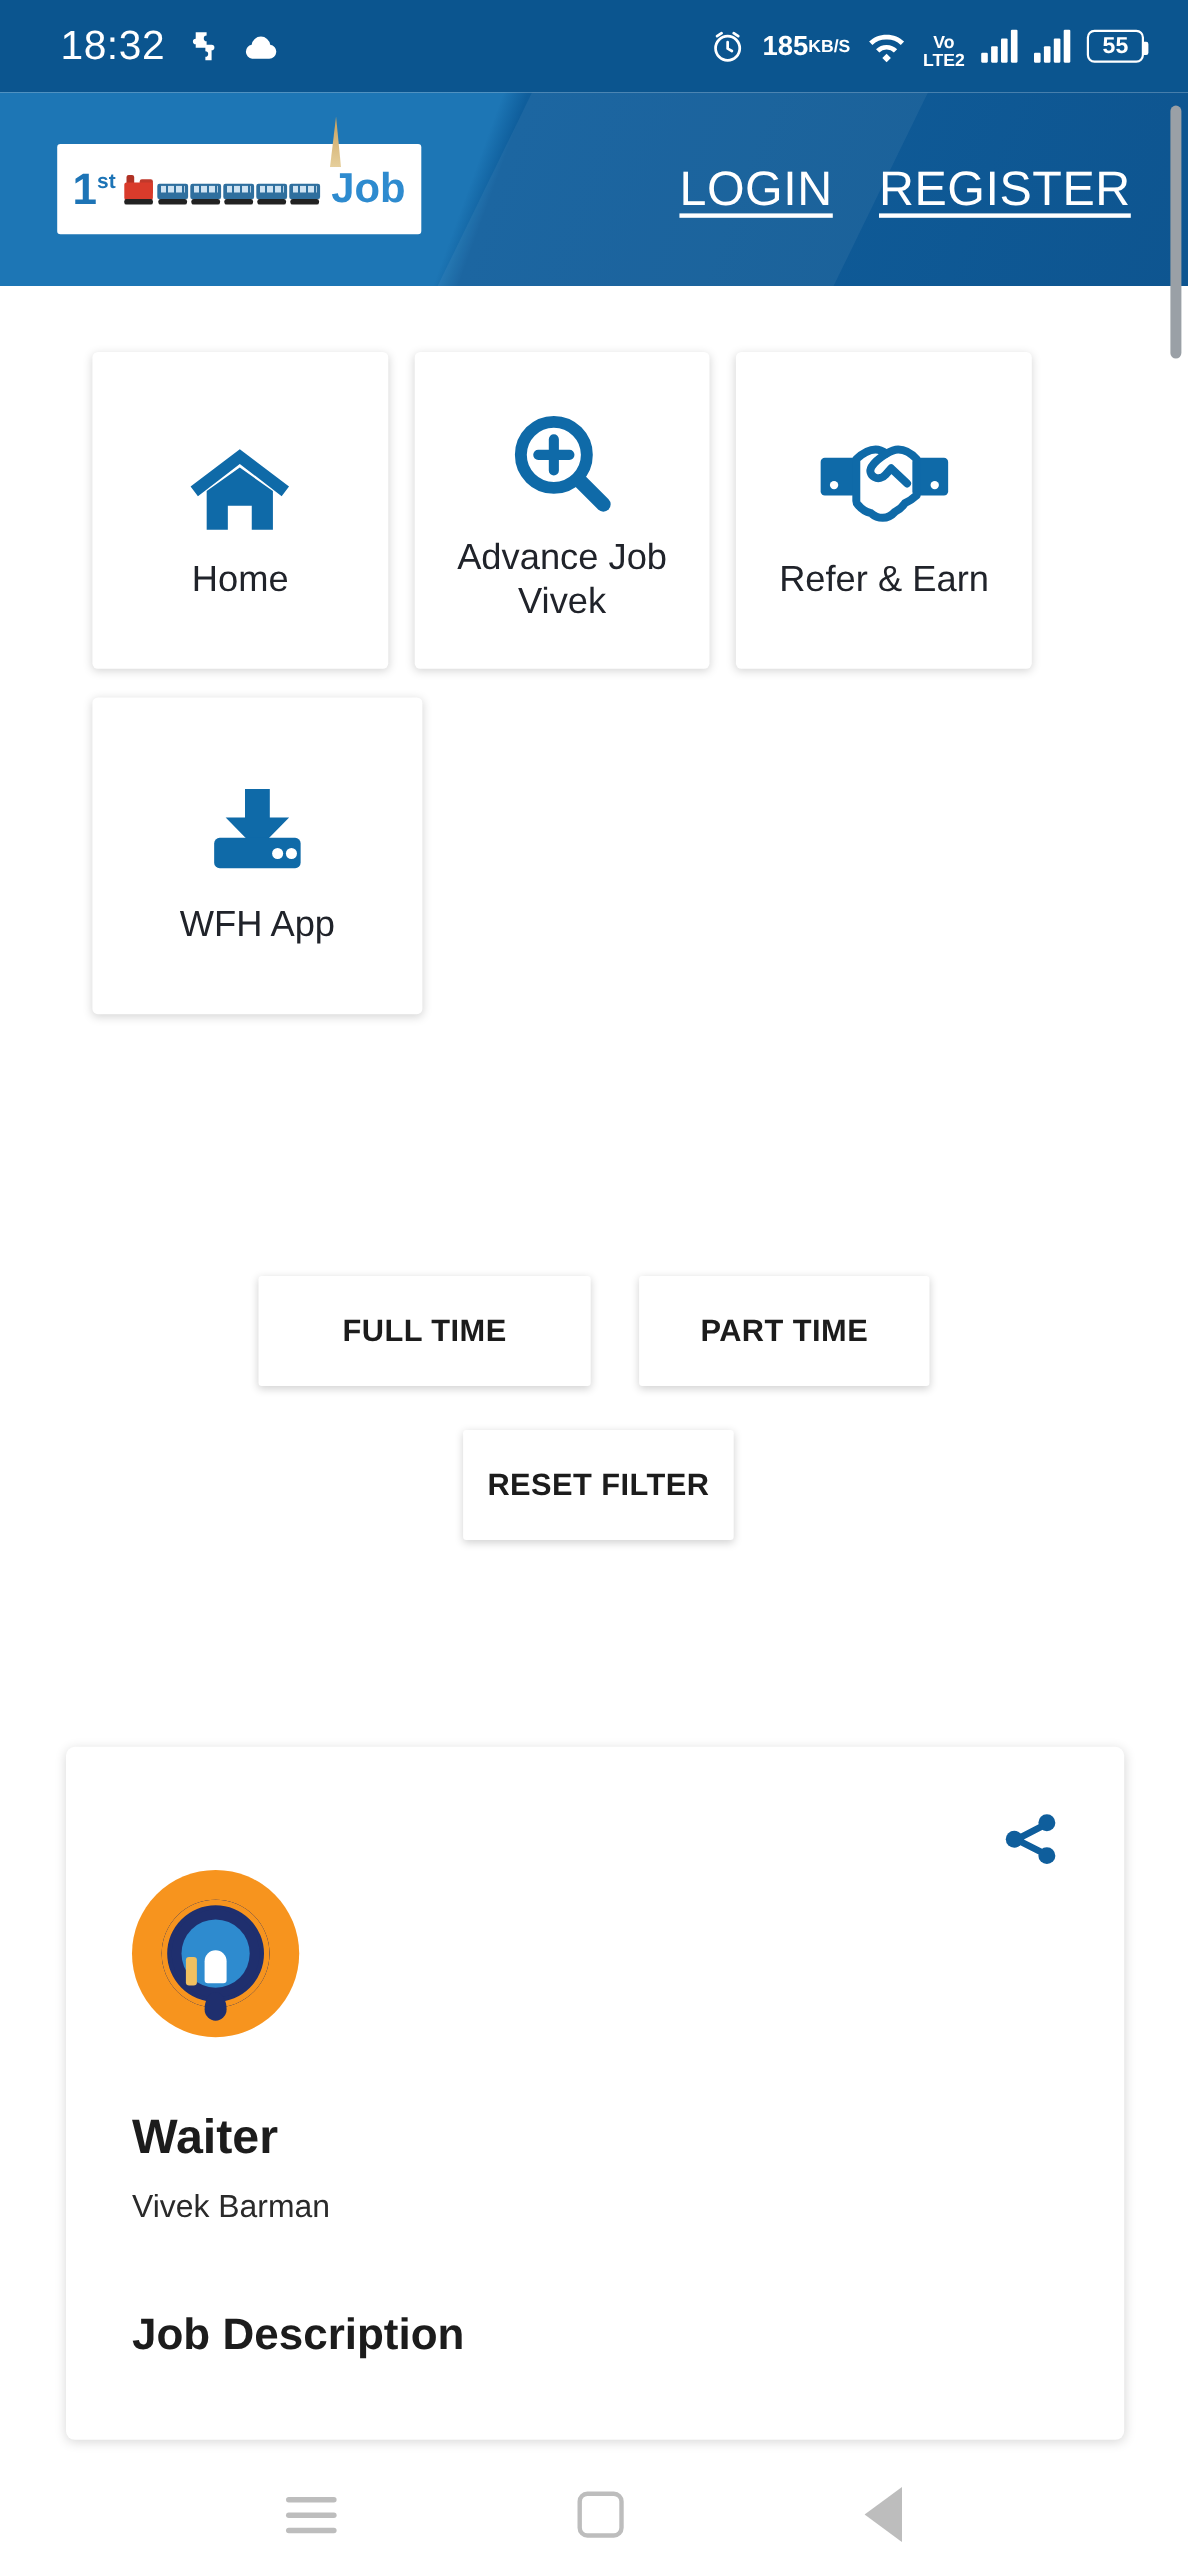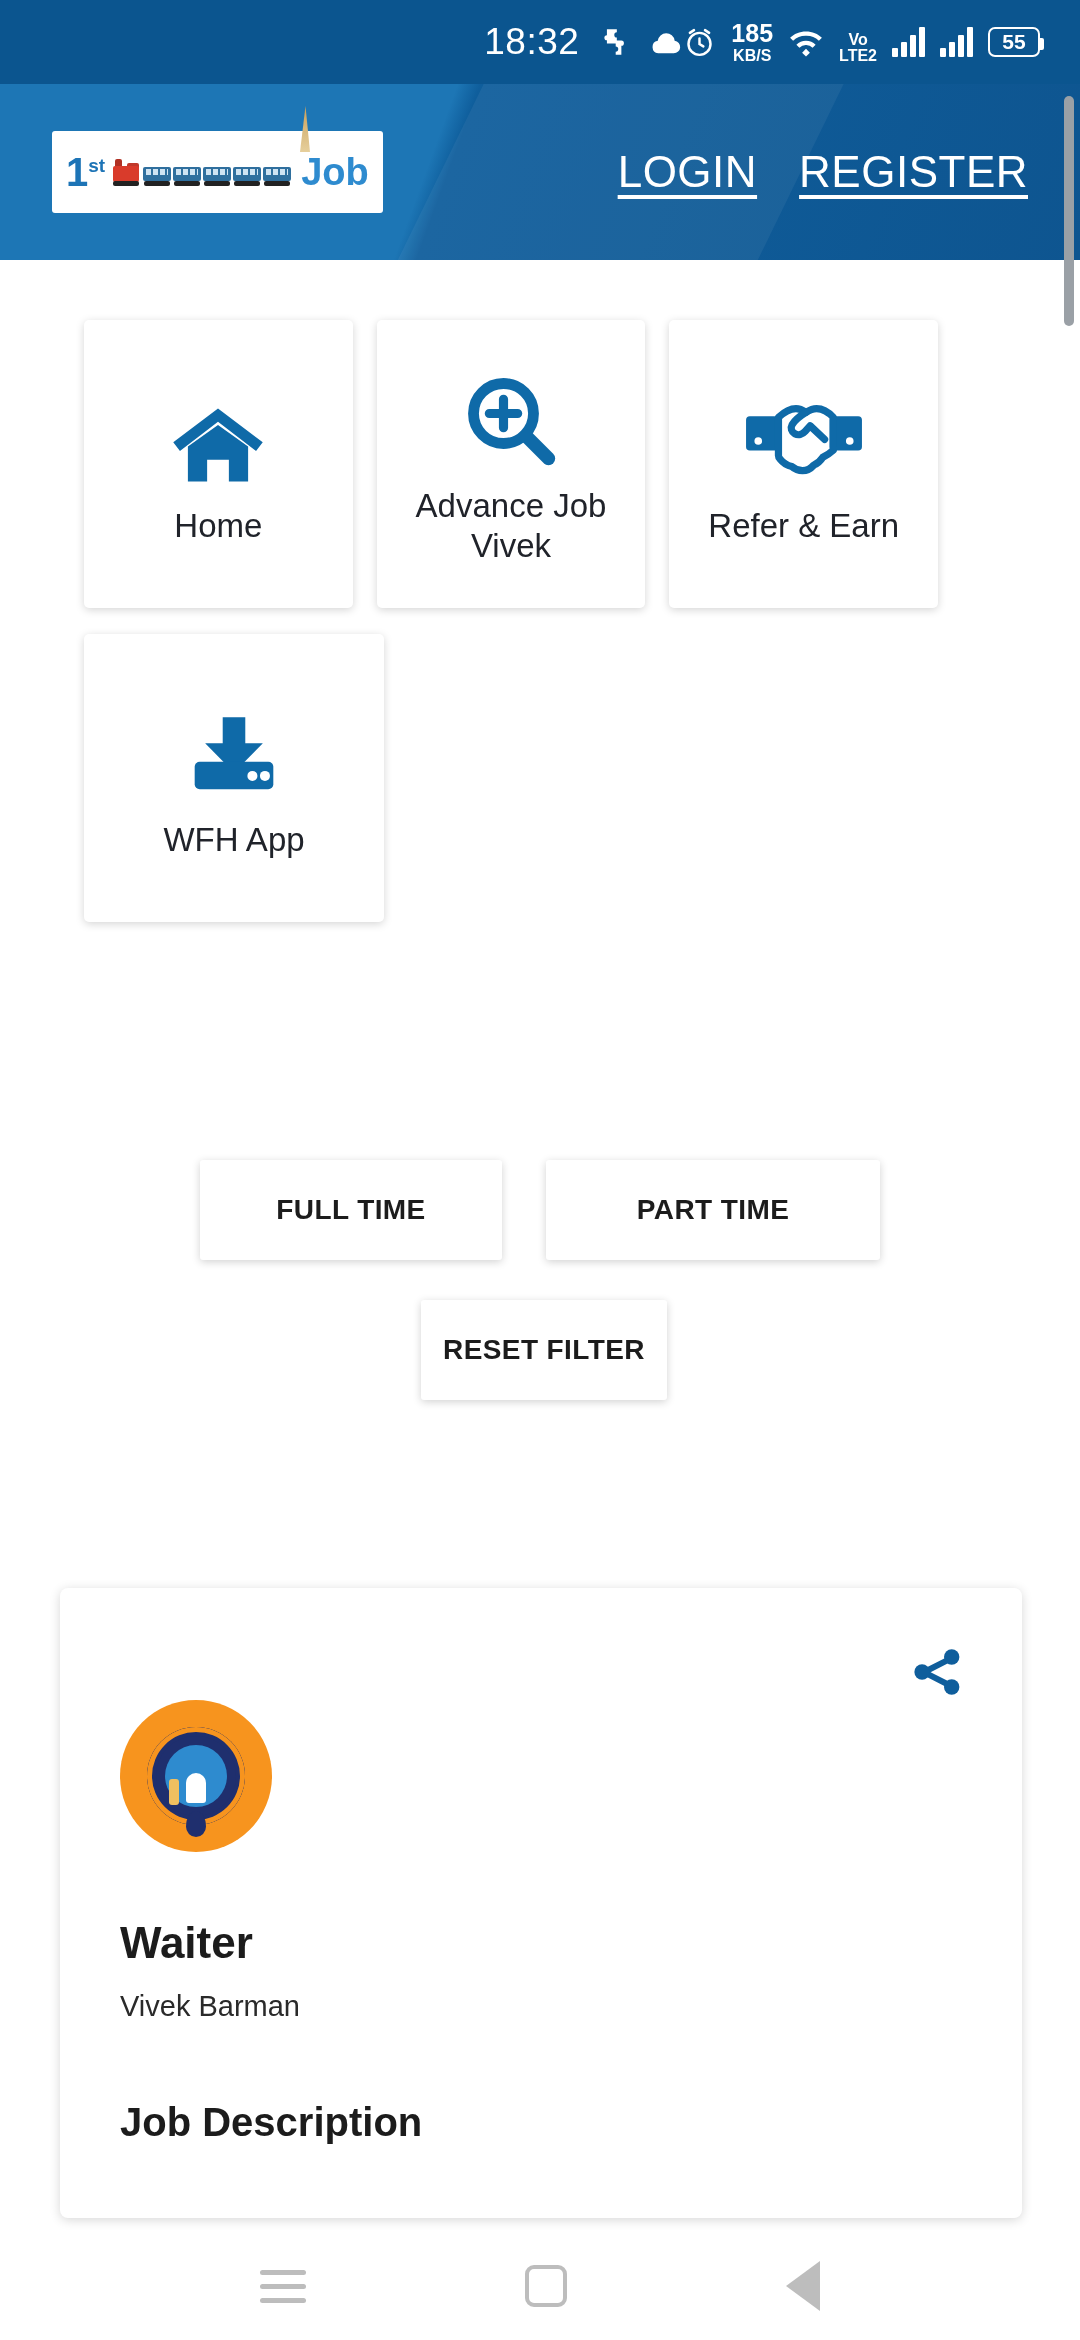--- a/index.html
+++ b/index.html
@@ -8,28 +8,28 @@
     font-family: "Liberation Sans", sans-serif;
     background: #ffffff;
     overflow: hidden;
   }
   #screen { position: relative; width: 1080px; height: 2340px; background:#fff; }
 
   
   .statusbar {
     position: absolute; top:0; left:0; width:1080px; height:84px;
     background:#0b558f;
-    display:flex; align-items:center; justify-content:flex-end;
+    display:flex; align-items:center; justify-content:space-between;
     padding: 0 40px 0 55px;
     color:#ffffff;
   }
   .sb-left { display:flex; align-items:center; gap:18px; }
   .sb-time { font-size:37px; letter-spacing:0.5px; font-weight:400; }
   .sb-right { display:flex; align-items:center; gap:15px; }
-  .sb-speed { display:flex; flex-direction:column; align-items:center; line-height:1; }
+  .sb-speed { display:flex; flex-direction:row; align-items:center; line-height:1; }
   .sb-speed .num { font-size:25px; font-weight:bold; }
   .sb-speed .unit { font-size:16px; font-weight:bold; margin-top:2px; }
   .sb-volte { display:flex; flex-direction:column; align-items:center; line-height:1; }
   .sb-volte .a { font-size:16px; font-weight:bold;margin-top:12px; }
   .sb-volte .b { font-size:16px; font-weight:bold; }
   .bars { display:flex; align-items:flex-end; gap:3px; height:30px; }
   .bars i { display:block; width:6px; background:#fff; border-radius:1px; }
   .bars i:nth-child(1){height:9px;} .bars i:nth-child(2){height:15px;}
   .bars i:nth-child(3){height:22px;} .bars i:nth-child(4){height:30px;}
   .battery {
@@ -95,21 +95,21 @@
   .filters { position:absolute; top:1160px; left:0; width:1080px; }
   .filter-row { display:flex; justify-content:center; gap:44px; }
   .filter-row.second { margin-top:40px; padding-left:8px; }
   .fbtn {
     background:#ffffff; box-shadow: 0 2px 8px rgba(0,0,0,0.18);
     border-radius:3px; font-size:28px; font-weight:bold; color:#1c1c1c;
     letter-spacing:0.4px; display:flex; align-items:center; justify-content:center;
     height:100px;
   }
   .fbtn.w1 { width:302px; }
-  .fbtn.w2 { width:334px; }
+  .fbtn.w2 { width:264px; }
   .fbtn.w3 { width:246px; }
 
   
   .jobcard {
     position:absolute; top:1588px; left:60px; width:962px; height:630px;
     background:#ffffff; border-radius:8px; box-shadow: 0 2px 11px rgba(0,0,0,0.16);
     padding: 0 60px;
   }
   .share-top { position:absolute; right:56px; top:56px; }
   .company-logo {

